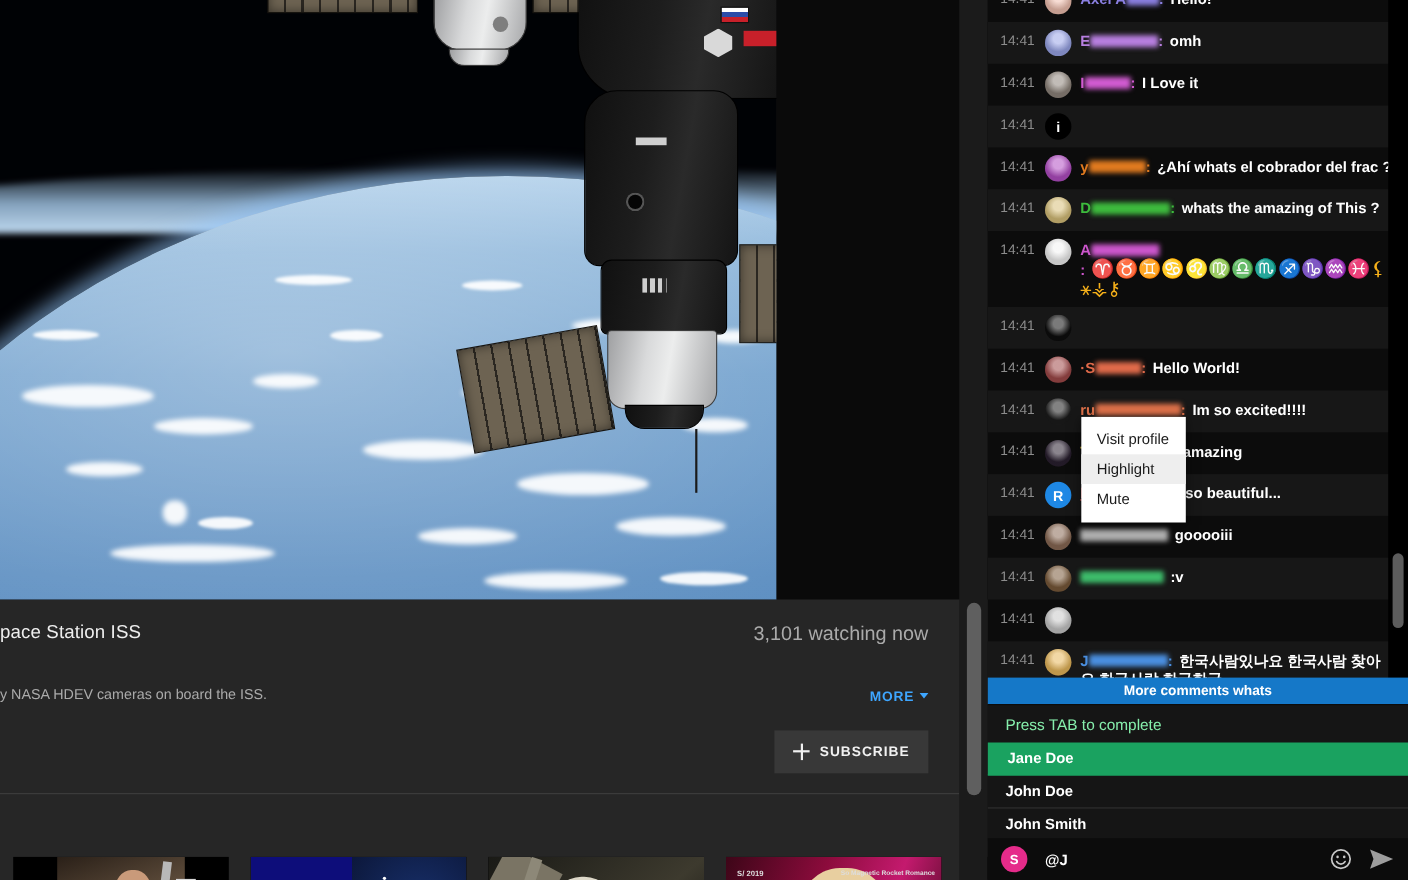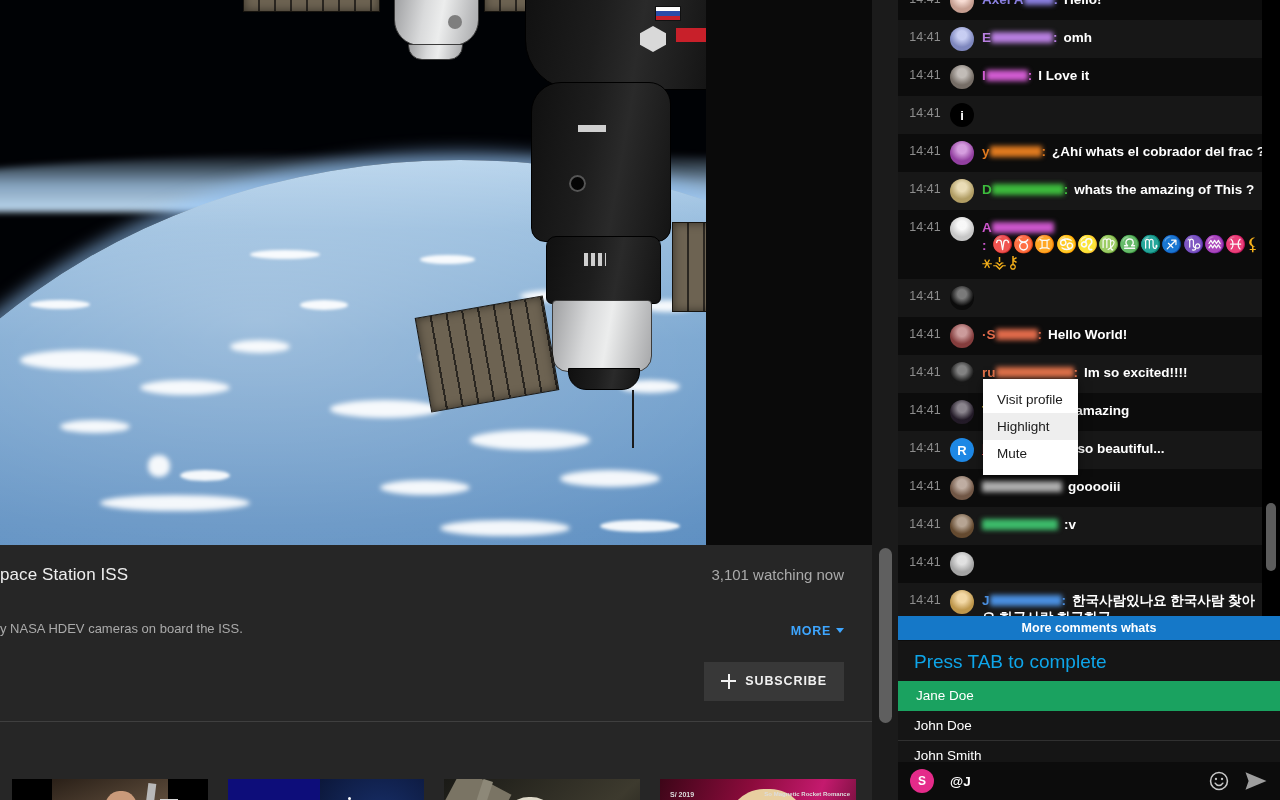--- a/index.html
+++ b/index.html
@@ -86,21 +86,21 @@
     color: #e8e8e8;
   }
   .info-head { display: flex; align-items: flex-start; padding-top: 20px; }
   .vid-title {
     flex: 1 1 auto;
     font-size: 17px; font-weight: 400; letter-spacing: .1px;
     color: #eeeeee;
     white-space: nowrap;
   }
   .watching {
-    flex: 0 0 auto; font-size: 15px; color: #aaaaaa; padding-left: 18px;
+    flex: 0 0 auto; font-size: 18px; color: #aaaaaa; padding-left: 18px;
     white-space: nowrap; padding-top: 1px;
   }
   .desc-row { display: flex; align-items: flex-end; margin-top: 35px; }
   .desc {
     flex: 1 1 auto; font-size: 13px; color: #aaaaaa; line-height: 1.35;
     white-space: nowrap;
   }
   .more-btn {
     flex: 0 0 auto; font-size: 12.5px; font-weight: bold; letter-spacing: .7px;
     color: #3ea6ff; cursor: pointer; white-space: nowrap; padding-top: 1px;
@@ -235,24 +235,24 @@
     display: flex; align-items: center; justify-content: center;
     z-index: 30; cursor: pointer;
   }
 
   
   .auto {
     position: absolute; left: 898px; top: 641px;
     width: 382px; background: #151515; z-index: 25;
   }
   .auto-hint {
-    font-size: 19px; color: #0ea5e9; padding: 10px 16px 8px;
+    font-size: 14px; color: #86efac; padding: 10px 16px 8px;
   }
   .auto-item {
-    font-size: 13.5px; font-weight: normal; color: #ffffff;
+    font-size: 13.5px; font-weight: bold; color: #ffffff;
     padding: 7px 16px; cursor: pointer;
     border-bottom: 1px solid #303030;
   }
   .auto-item.sel { background: #1aa260; border-bottom-color: #1aa260; padding-left: 18px; }
   .auto-item.last { border-bottom: none; }
 
   
   .compose {
     position: absolute; left: 898px; top: 762px;
     width: 382px; height: 38px;

